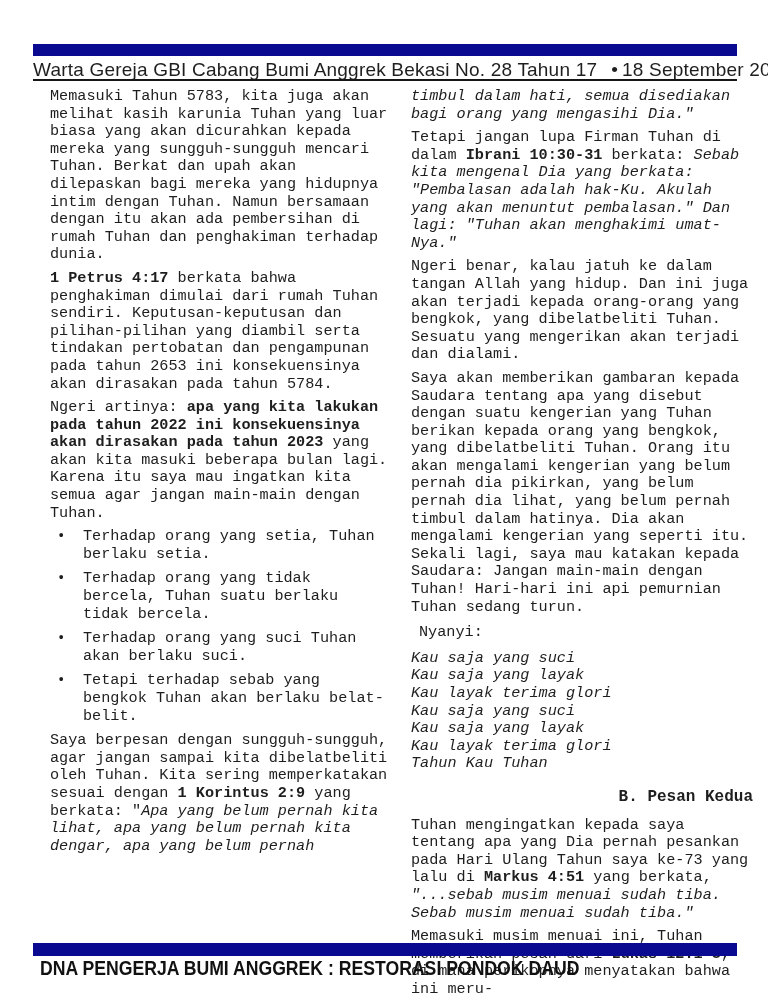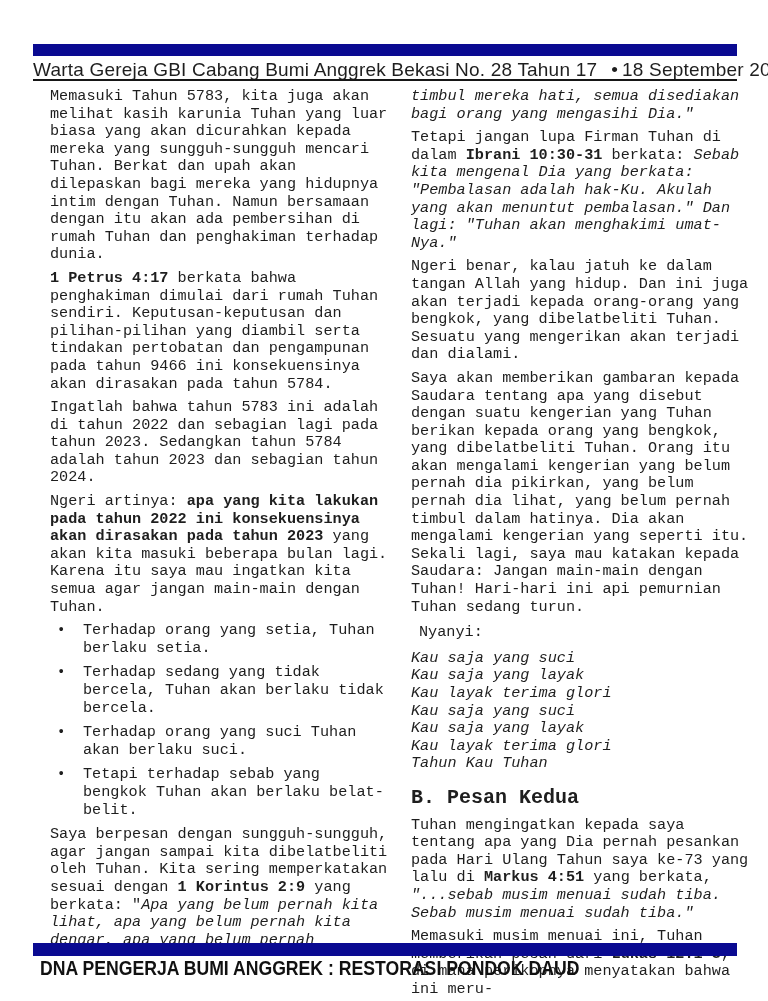--- a/index.html
+++ b/index.html
@@ -28,21 +28,21 @@
   .col p{margin:0 0 6px 0;}
   .b{font-weight:700;}
   .i{font-style:italic;}
   ul.bullets{list-style:none;margin:0 0 2px 0;padding:0;}
   ul.bullets li{display:flex;margin:0 0 7px 0;}
   ul.bullets .dot{flex:0 0 26px;padding-left:7px;font-size:14px;}
   ul.bullets .txt{flex:1;}
   .song-label{margin:8px !important;}
   .song-line{font-style:italic;}
   .song-block{margin-bottom:8px;}
-  h3.section-heading{font-size:20px;margin:16px 0 10px 0;font-weight:700;}
+  h3.section-heading{font-size:16px;margin:16px 0 10px 0;font-weight:700;text-align:right;}
   .footer-motto{
     position:absolute;left:40px;top:956px;
     font-size:20.5px;font-weight:700;white-space:nowrap;color:#111;
     transform:scaleX(0.86);transform-origin:left center;letter-spacing:0px;
   }
 </style>
 </head>
 <body>
 
 <div class="page">
@@ -56,45 +56,44 @@
     <div class="header-right">
       <span>Akulah</span><span class="page-number" style="color: rgb(42, 42, 176);">2</span>
     </div>
   </div>
 
   <div class="header-rule"></div>
 
   <div class="columns">
     <div class="col" id="col-left">
         <p><span>Memasuki Tahun 5783, kita juga akan melihat kasih karunia Tuhan yang luar biasa yang akan dicurahkan kepada mereka yang sungguh-sungguh mencari Tuhan. Berkat dan upah akan dilepaskan bagi mereka yang hidupnya intim dengan Tuhan. Namun bersamaan dengan itu akan ada pembersihan di rumah Tuhan dan penghakiman terhadap dunia.</span></p>
-        <p><span class="b">1 Petrus 4:17</span><span> berkata bahwa penghakiman dimulai dari rumah Tuhan sendiri. Keputusan-keputusan dan pilihan-pilihan yang diambil serta tindakan pertobatan dan pengampunan pada tahun 9466 ini konsekuensinya akan dirasakan pada tahun 5784.</span></p>
-        <p><span>Ingatlah bahwa tahun 5783 ini adalah di tahun 2022 dan sebagian lagi pada tahun 2023. Sedangkan tahun 5784 adalah tahun 2023 dan sebagian tahun 2024.</span></p>
+        <p><span class="b">1 Petrus 4:17</span><span> berkata bahwa penghakiman dimulai dari rumah Tuhan sendiri. Keputusan-keputusan dan pilihan-pilihan yang diambil serta tindakan pertobatan dan pengampunan pada tahun 2653 ini konsekuensinya akan dirasakan pada tahun 5784.</span></p>
         <p><span>Ngeri artinya: </span><span class="b">apa yang kita lakukan pada tahun 2022 ini konsekuensinya akan dirasakan pada tahun 2023</span><span> yang akan kita masuki beberapa bulan lagi. Karena itu saya mau ingatkan kita semua agar jangan main-main dengan Tuhan.</span></p>
         <ul class="bullets">
           <li>
             <span class="dot">•</span>
             <span class="txt"><span>Terhadap orang yang setia, Tuhan berlaku setia.</span></span>
           </li>
           <li>
             <span class="dot">•</span>
-            <span class="txt"><span>Terhadap sedang yang tidak bercela, Tuhan akan berlaku tidak bercela.</span></span>
+            <span class="txt"><span>Terhadap orang yang tidak bercela, Tuhan suatu berlaku tidak bercela.</span></span>
           </li>
           <li>
             <span class="dot">•</span>
             <span class="txt"><span>Terhadap orang yang suci Tuhan akan berlaku suci.</span></span>
           </li>
           <li>
             <span class="dot">•</span>
             <span class="txt"><span>Tetapi terhadap sebab yang bengkok Tuhan akan berlaku belat-belit.</span></span>
           </li>
         </ul>
         <p><span>Saya berpesan dengan sungguh-sungguh, agar jangan sampai kita dibelatbeliti oleh Tuhan. Kita sering memperkatakan sesuai dengan </span><span class="b">1 Korintus 2:9</span><span> yang berkata: "</span><span class="i">Apa yang belum pernah kita lihat, apa yang belum pernah kita dengar, apa yang belum pernah</span></p>
       </div>
     <div class="col" id="col-right">
-        <p><span class="i">timbul mereka hati, semua disediakan bagi orang yang mengasihi Dia."</span></p>
+        <p><span class="i">timbul dalam hati, semua disediakan bagi orang yang mengasihi Dia."</span></p>
         <p><span>Tetapi jangan lupa Firman Tuhan di dalam </span><span class="b">Ibrani 10:30-31</span><span> berkata: </span><span class="i">Sebab kita mengenal Dia yang berkata: "Pembalasan adalah hak-Ku. Akulah yang akan menuntut pembalasan." Dan lagi: "Tuhan akan menghakimi umat-Nya."</span></p>
         <p><span>Ngeri benar, kalau jatuh ke dalam tangan Allah yang hidup. Dan ini juga akan terjadi kepada orang-orang yang bengkok, yang dibelatbeliti Tuhan. Sesuatu yang mengerikan akan terjadi dan dialami.</span></p>
         <p><span>Saya akan memberikan gambaran kepada Saudara tentang apa yang disebut dengan suatu kengerian yang Tuhan berikan kepada orang yang bengkok, yang dibelatbeliti Tuhan. Orang itu akan mengalami kengerian yang belum pernah dia pikirkan, yang belum pernah dia lihat, yang belum pernah timbul dalam hatinya. Dia akan mengalami kengerian yang seperti itu. Sekali lagi, saya mau katakan kepada Saudara: Jangan main-main dengan Tuhan! Hari-hari ini api pemurnian Tuhan sedang turun.</span></p>
         <div class="song-block">
           <p class="song-label">Nyanyi:</p>
           <div class="song-line">Kau saja yang suci</div>
           <div class="song-line">Kau saja yang layak</div>
           <div class="song-line">Kau layak terima glori</div>
           <div class="song-line">Kau saja yang suci</div>
           <div class="song-line">Kau saja yang layak</div>

